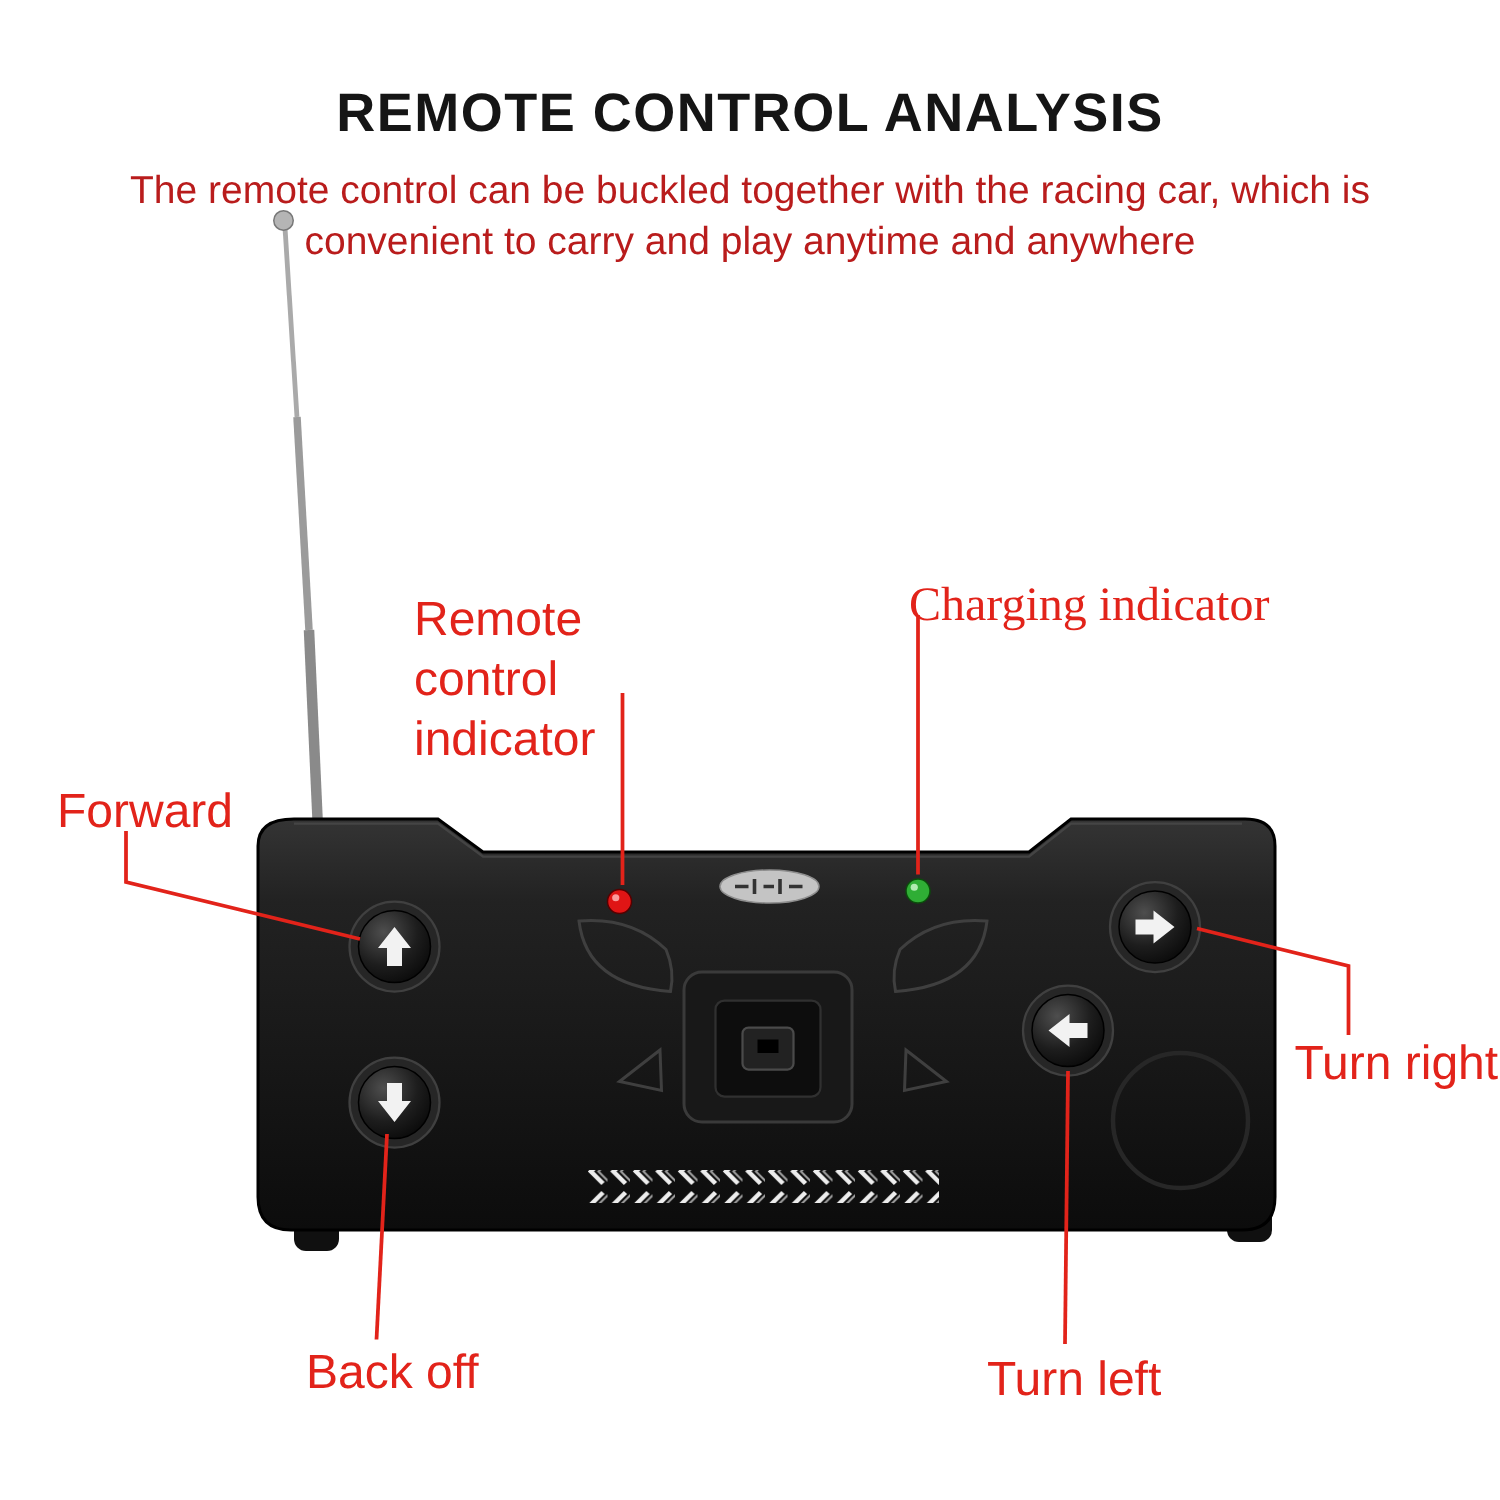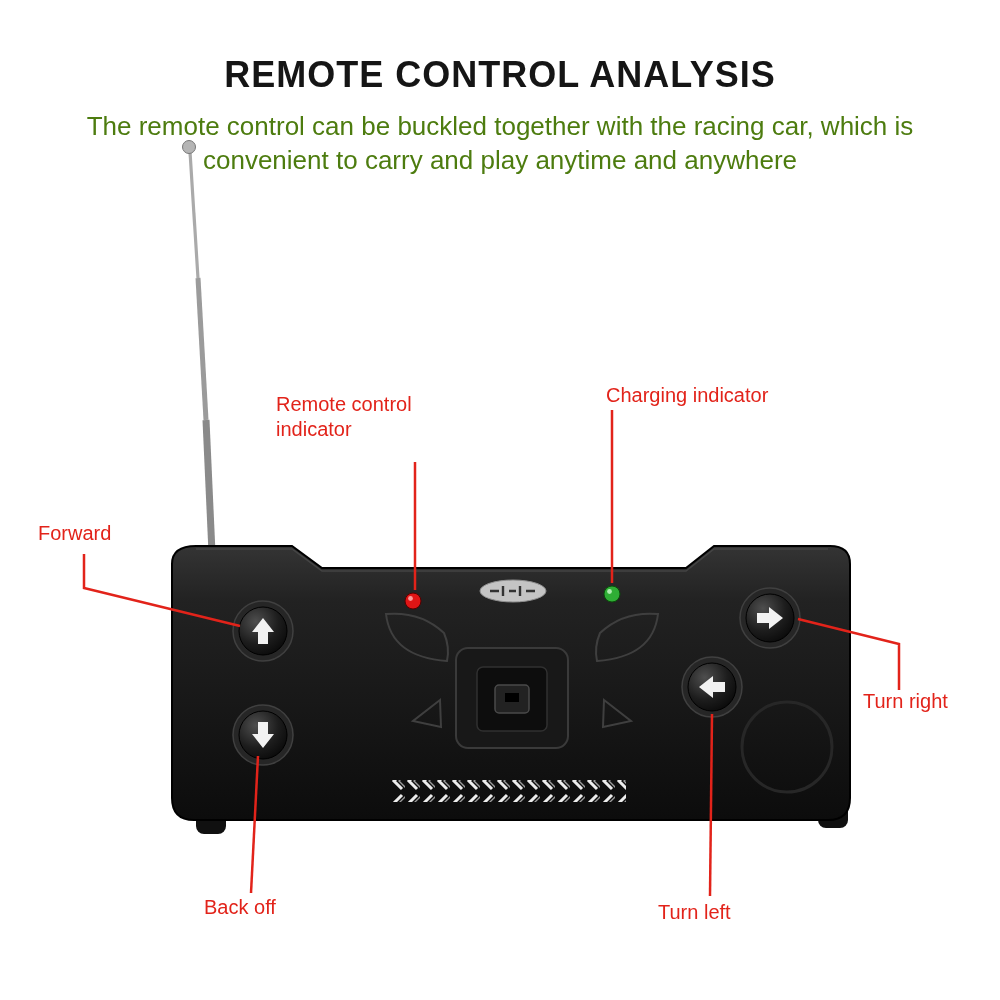--- a/index.html
+++ b/index.html
@@ -9,24 +9,24 @@
     font-family:"Liberation Sans", sans-serif;
   }
   .stage { position:absolute; left:0; top:0; width:1000px; height:1000px; }
   .title {
     position:absolute; top:54px; left:0; width:1000px;
     text-align:center; font-size:36px; font-weight:700;
     color:#151515; letter-spacing:1px;
   }
   .subtitle {
     position:absolute; top:110px; left:45px; width:910px;
-    text-align:center; font-size:26px; color:#4d7c0f; line-height:1.3;
+    text-align:center; font-size:26px; color:#b91c1c; line-height:1.3;
   }
   .label {
-    position:absolute; font-size:20px; color:#e2231a; white-space:nowrap;
+    position:absolute; font-size:32px; color:#e2231a; white-space:nowrap;
   }
   .label.wrap { white-space:normal; line-height:1.25; }
 </style>
 </head>
 <body>
 
 <svg class="stage" viewBox="0 0 1000 1000">
   <defs>
     <radialGradient id="btnGrad" cx="35%" cy="30%" r="85%">
       <stop offset="0%" stop-color="#4e4e4e"></stop>
@@ -122,17 +122,17 @@
     <path d="M798,619 L899,644 L899,690"></path>
     <path d="M258,756 L251,893"></path>
     <path d="M712,714 L710,896"></path>
   </g>
 </svg>
 
 <div class="title">REMOTE CONTROL ANALYSIS</div>
 <div class="subtitle">The remote control can be buckled together with the racing car, which is convenient to carry and play anytime and anywhere</div>
 
 <div class="label wrap" style="left:276px; top:392px; width:195px;">Remote control indicator</div>
-<div class="label" style="left:606px; top:384px;">Charging indicator</div>
+<div class="label" style="left:606px; top:384px;font-family:Liberation Serif, serif;">Charging indicator</div>
 <div class="label" style="left:38px; top:522px;text-align:right;">Forward</div>
 <div class="label" style="left:863px; top:690px;">Turn right</div>
 <div class="label" style="left:204px; top:896px;text-align:right;">Back off</div>
 <div class="label" style="left:658px; top:901px;text-align:center;">Turn left</div>
 
 </body></html>

